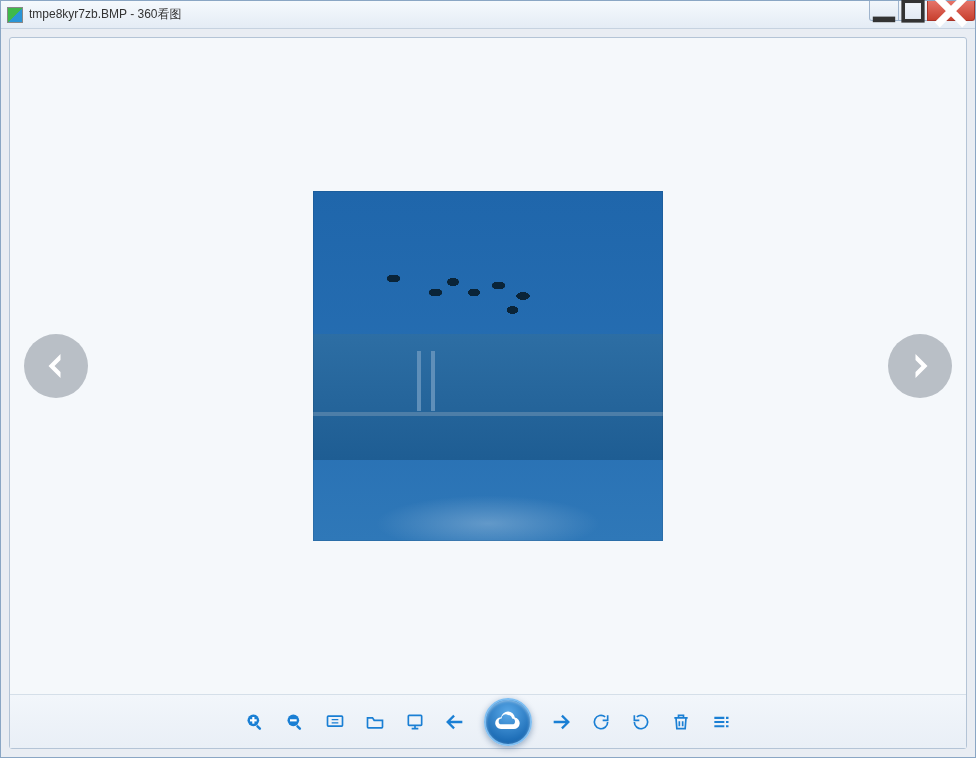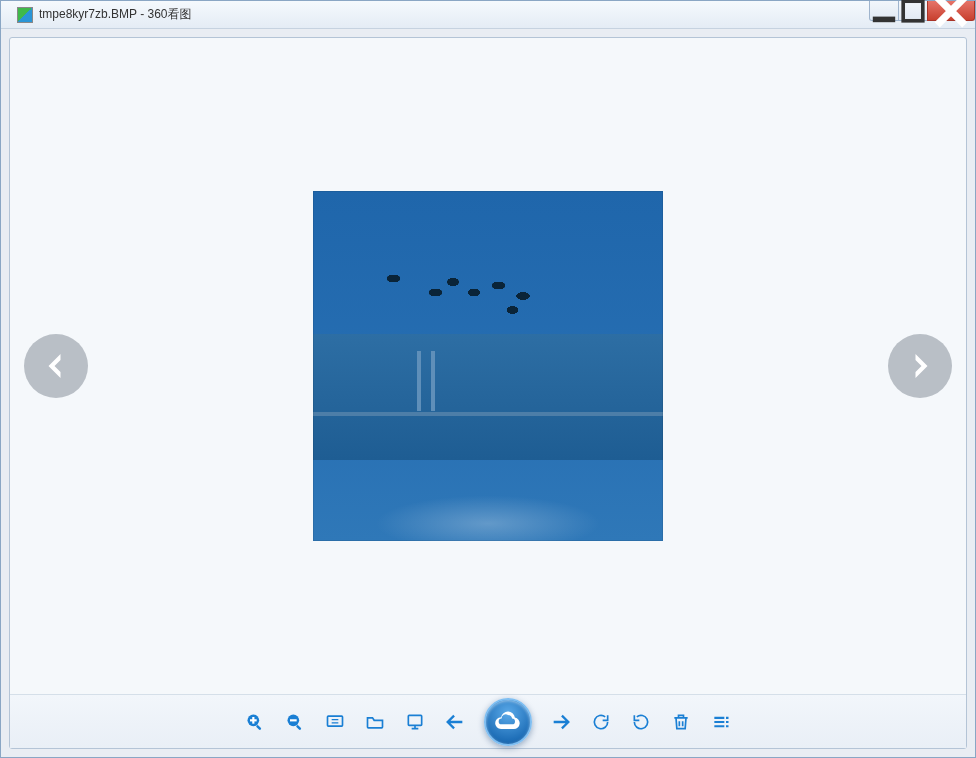--- a/index.html
+++ b/index.html
@@ -12,21 +12,21 @@
     background: #e9edf3;
     border: 1px solid #8aa6c4;
     display: flex; flex-direction: column;
     position: relative;
   }
   .titlebar {
     height: 28px;
     background: linear-gradient(#f5f9fd, #e4ecf5);
     border-bottom: 1px solid #c6d2e0;
     display: flex; align-items: center;
-    padding-left: 16px;
+    padding-left: 6px;
     font-size: 12px;
     color: #333;
     position: relative;
   }
   .app-icon {
     width: 16px; height: 16px; margin-right: 6px;
     background: linear-gradient(135deg,#3fb94a 50%,#2a95d6 50%);
     border: 1px solid #888;
   }
   .title-text { white-space: nowrap; }

